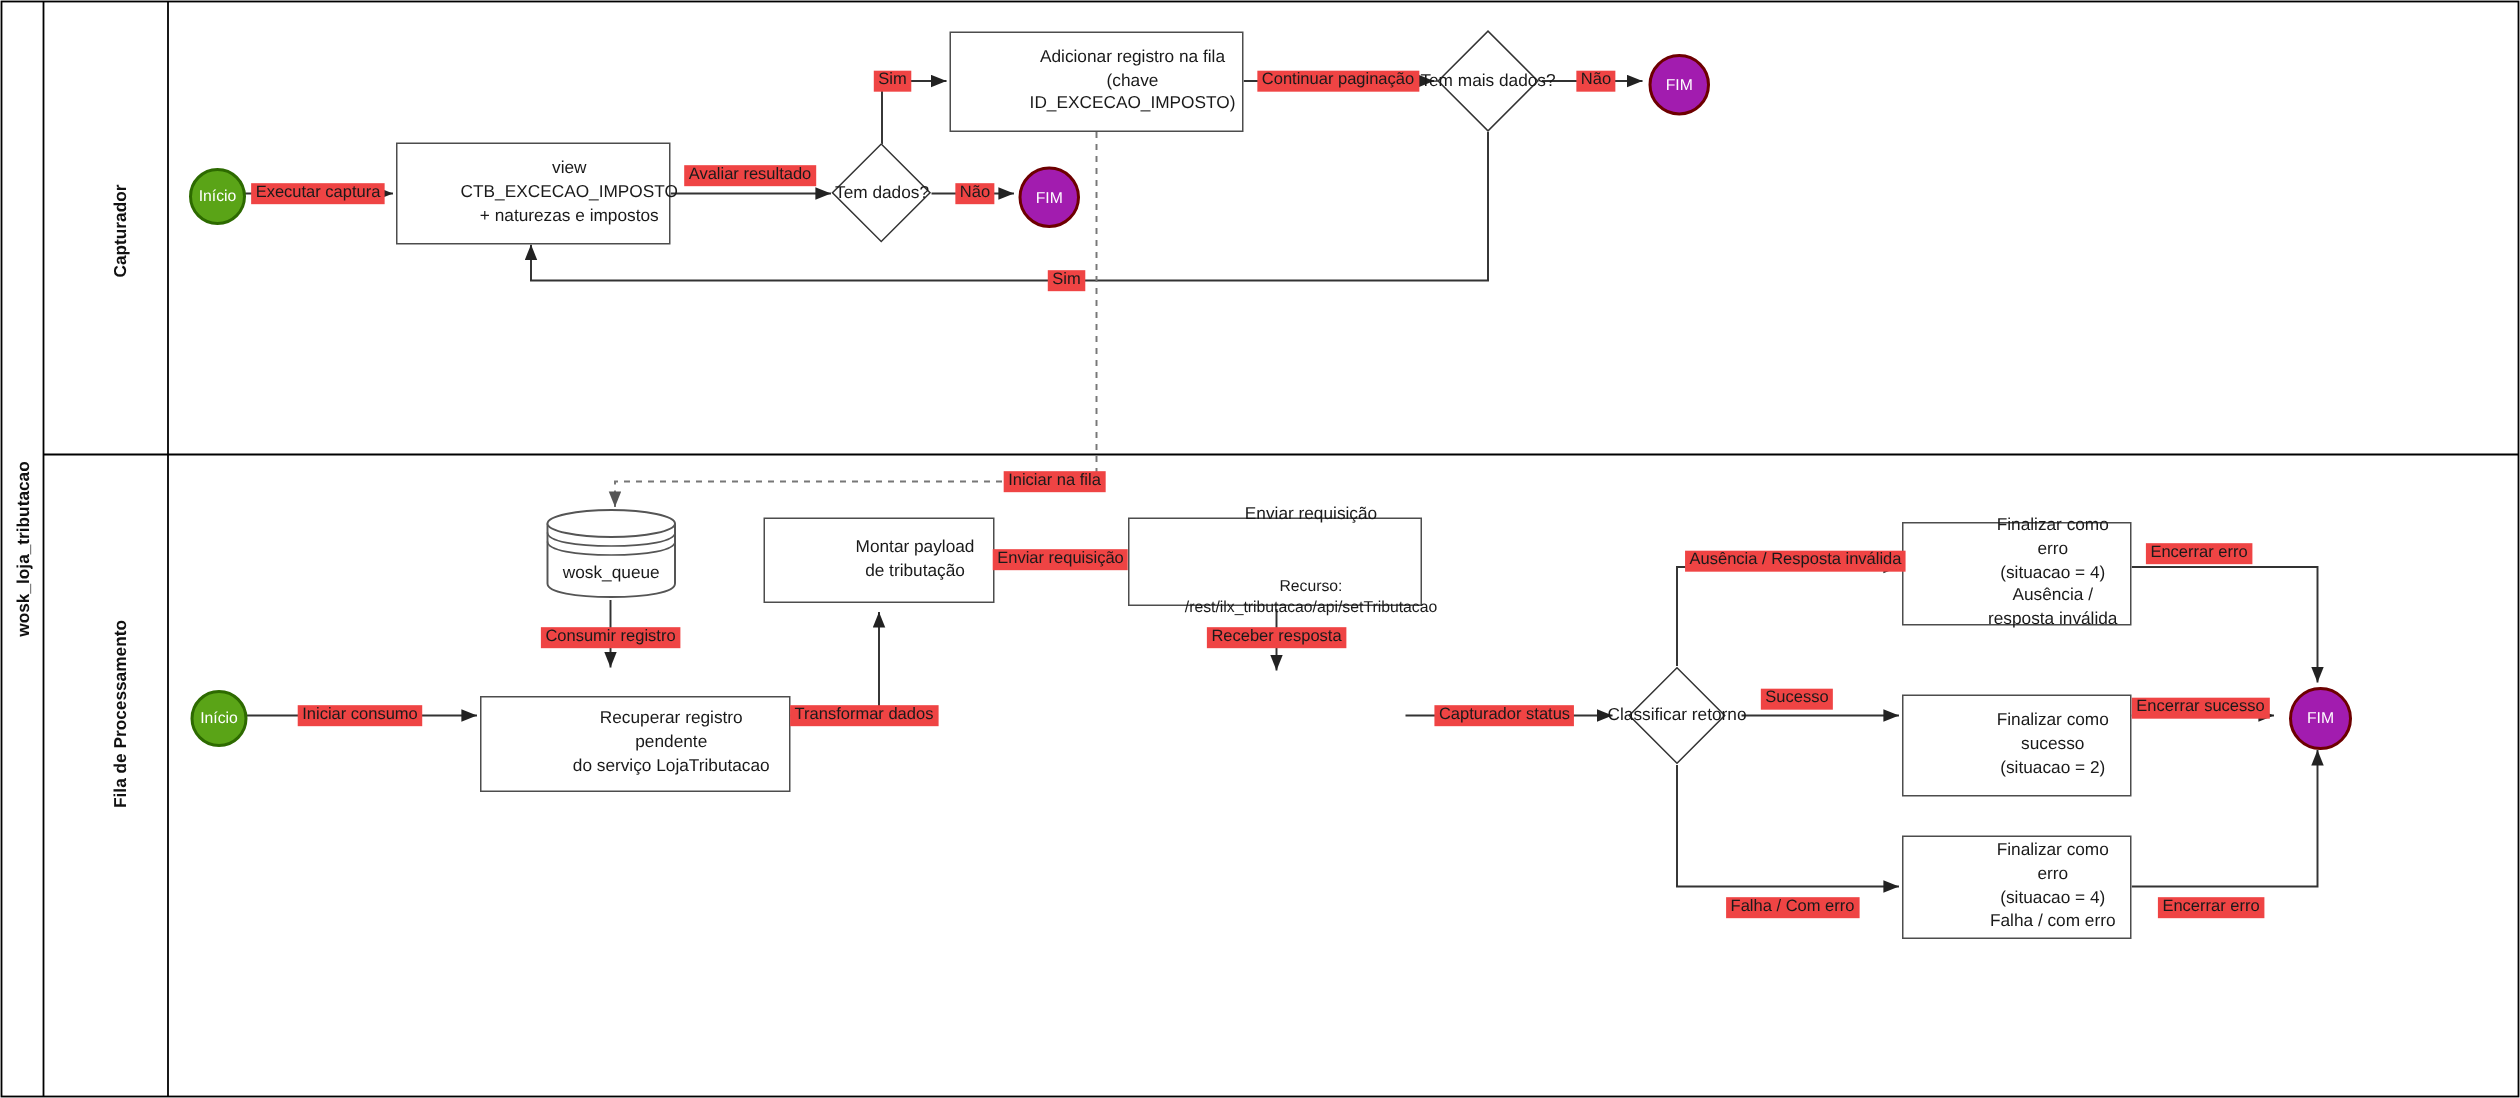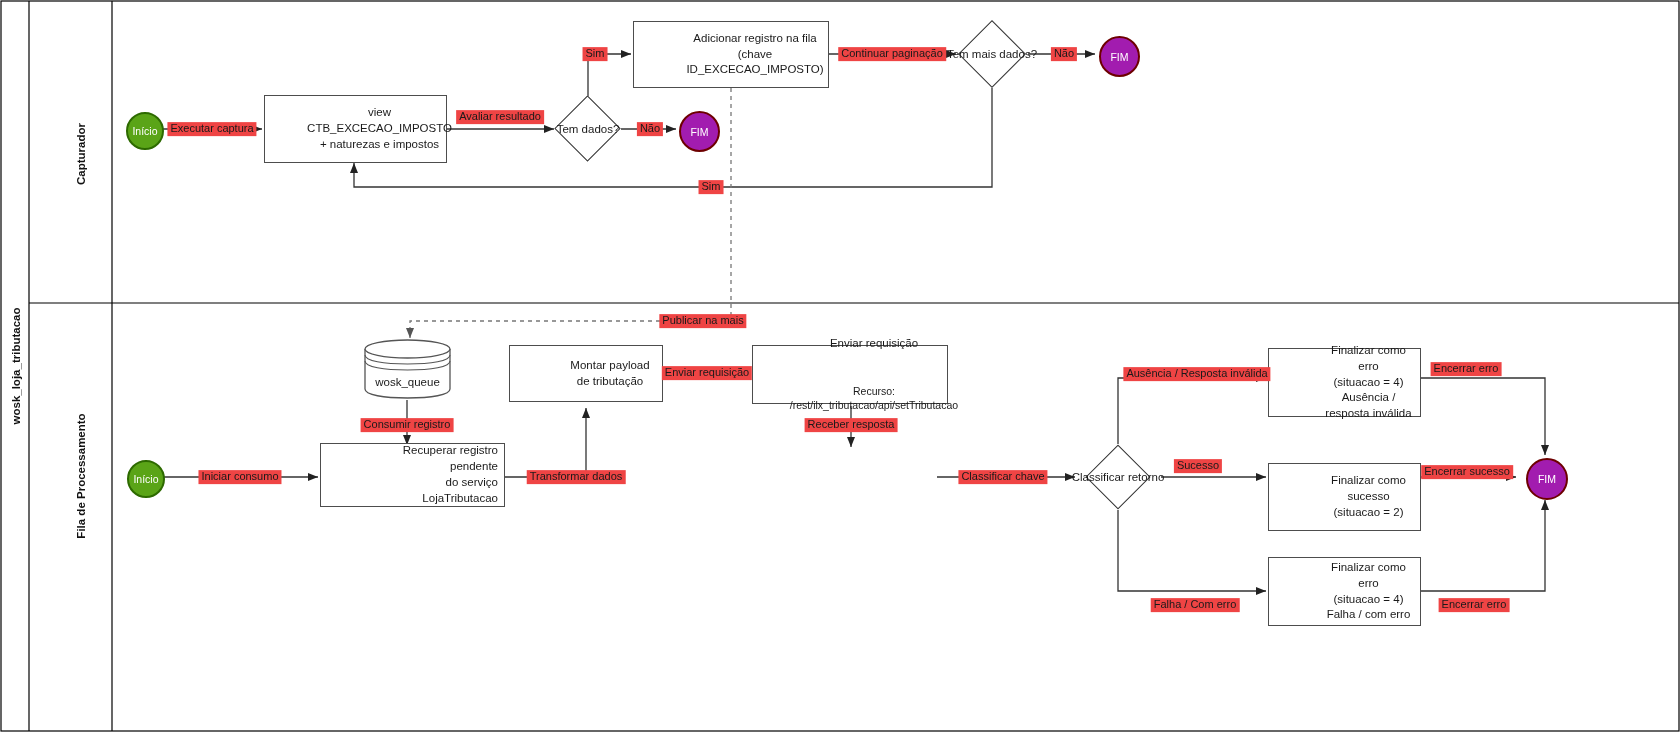--- a/index.html
+++ b/index.html
@@ -144,37 +144,37 @@
   </div>
 
   <div class="lbl ctr" style="left:212px;top:129px;">Executar captura</div>
   <div class="lbl ctr" style="left:500px;top:117px;">Avaliar resultado</div>
   <div class="lbl ctr" style="left:595px;top:54px;">Sim</div>
   <div class="lbl ctr" style="left:650px;top:129px;">Não</div>
   <div class="lbl ctr" style="left:892px;top:54px;text-align:right;">Continuar paginação</div>
   <div class="lbl ctr" style="left:1064px;top:54px;">Não</div>
   <div class="lbl ctr" style="left:711px;top:187px;">Sim</div>
 
-  <div class="lbl ctr" style="left:703px;top:321px;">Publicar na mais</div>
+  <div class="lbl ctr" style="left:703px;top:321px;">Iniciar na fila</div>
 
   <div class="startev" style="left:127px;top:460px;width:34px;height:34px;">
     <span>Início</span>
   </div>
 
   <div class="dstore" style="left:363px;top:338px;width:89px;height:62px;">
     <svg width="89" height="62" viewBox="0 0 89 62">
       <path d="M2,11 L2,51 C2,57 21,60 44.5,60 C68,60 87,57 87,51 L87,11" fill="#ffffff" stroke="#555" stroke-width="1.3"></path>
       <ellipse cx="44.5" cy="11" rx="42.5" ry="9" fill="#ffffff" stroke="#555" stroke-width="1.3"></ellipse>
       <path d="M2,17 C2,23 21,26 44.5,26 C68,26 87,23 87,17" fill="none" stroke="#555" stroke-width="1.1"></path>
       <path d="M2,23 C2,29 21,32 44.5,32 C68,32 87,29 87,23" fill="none" stroke="#555" stroke-width="1.1"></path>
     </svg>
     <div class="dlabel" style="top:38px;">wosk_queue</div>
   </div>
 
-  <div class="node task" style="left:320px;top:443px;width:185px;height:64px;text-align:right;">
+  <div class="node task" style="left:320px;top:464px;width:207px;height:64px;">
     <div class="t">
       <div>Recuperar registro pendente</div>
       <div>do serviço LojaTributacao</div>
     </div>
   </div>
 
   <div class="node task" style="left:509px;top:345px;width:154px;height:57px;">
     <div class="t">
       <div>Montar payload de tributação</div>
     </div>
@@ -216,21 +216,21 @@
 
   <div class="endev" style="left:1526px;top:458px;width:38px;height:38px;">
     <span>FIM</span>
   </div>
 
   <div class="lbl ctr" style="left:240px;top:477px;">Iniciar consumo</div>
   <div class="lbl ctr" style="left:407px;top:425px;">Consumir registro</div>
   <div class="lbl ctr" style="left:576px;top:477px;">Transformar dados</div>
   <div class="lbl ctr" style="left:707px;top:373px;">Enviar requisição</div>
   <div class="lbl ctr" style="left:851px;top:425px;">Receber resposta</div>
-  <div class="lbl ctr" style="left:1003px;top:477px;">Classificar chave</div>
+  <div class="lbl ctr" style="left:1003px;top:477px;">Capturador status</div>
   <div class="lbl ctr" style="left:1197px;top:374px;">Ausência / Resposta inválida</div>
   <div class="lbl ctr" style="left:1198px;top:466px;">Sucesso</div>
   <div class="lbl ctr" style="left:1195px;top:605px;">Falha / Com erro</div>
   <div class="lbl ctr" style="left:1466px;top:369px;">Encerrar erro</div>
   <div class="lbl ctr" style="left:1467px;top:472px;">Encerrar sucesso</div>
   <div class="lbl ctr" style="left:1474px;top:605px;">Encerrar erro</div>
 
 </div>
 
 </body></html>

